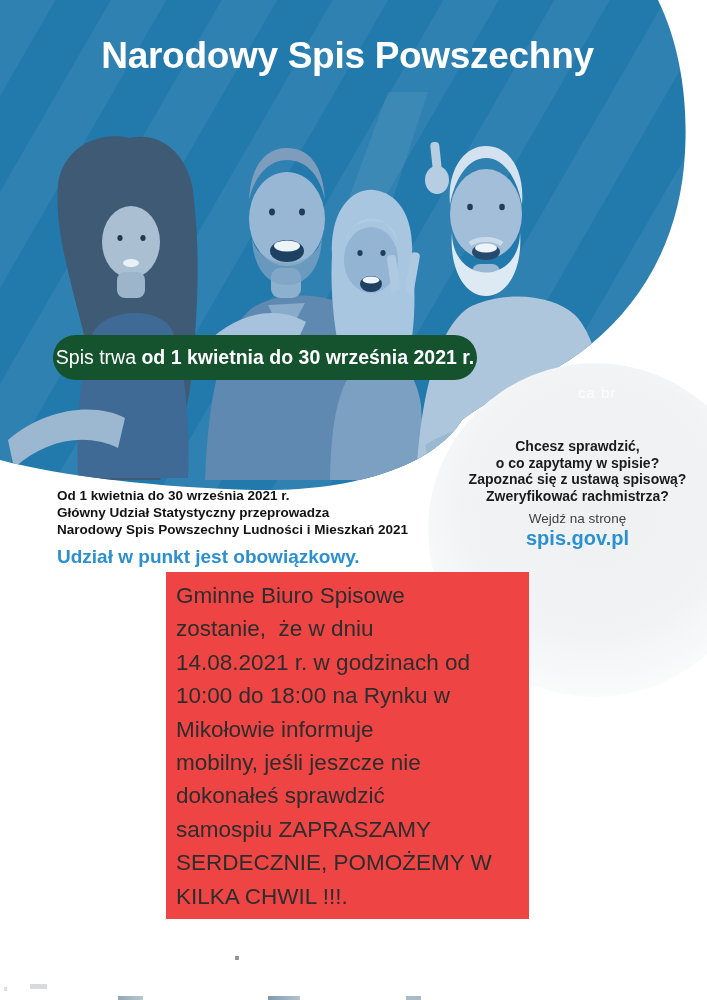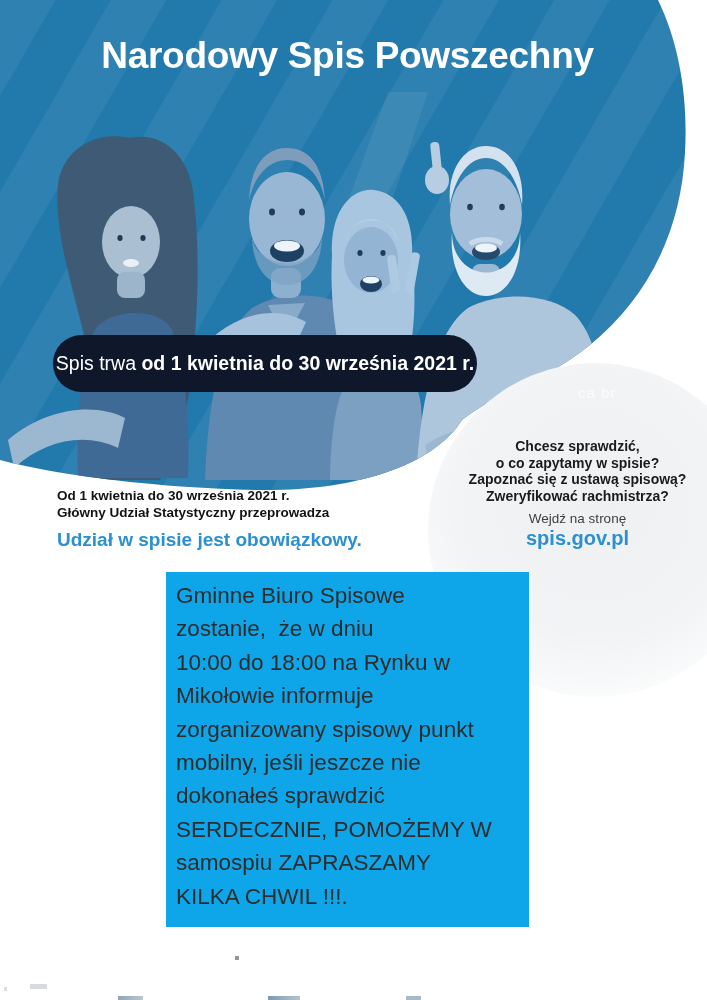--- a/index.html
+++ b/index.html
@@ -6,22 +6,22 @@
   .page{
     position:relative;width:707px;height:1000px;background:#ffffff;overflow:hidden;
     font-family:"Liberation Sans", sans-serif;
   }
   .hero{position:absolute;left:0;top:0;}
   .title{
     position:absolute;top:33px;left:0;width:695px;text-align:center;
     color:#ffffff;font-weight:700;font-size:37px;line-height:46px;letter-spacing:-0.3px;
   }
   .pill{
-    position:absolute;left:53px;top:335px;width:424px;height:57px;border-radius:29px;
-    background:#0f172a;display:flex;align-items:center;justify-content:center;
+    position:absolute;left:53px;top:335px;width:424px;height:45px;border-radius:29px;
+    background:#14532d;display:flex;align-items:center;justify-content:center;
     color:#ffffff;font-size:19.5px;white-space:pre;
   }
   .pill .bold{font-weight:700;}
   .bubble-circle{
     position:absolute;left:428px;top:363px;width:334px;height:334px;border-radius:50%;
     background:radial-gradient(circle at 50% 42%, #eef0f2 0%, #f1f3f5 52%, #fafbfb 76%, #ffffff 100%);
   }
   .bubble-watermark{
     position:absolute;left:578px;top:384px;font-size:15px;color:#ffffff;opacity:.8;letter-spacing:1px;
   }
@@ -29,21 +29,21 @@
     position:absolute;left:425px;top:438px;width:305px;text-align:center;
   }
   .bubble-line{font-size:14px;line-height:16.5px;font-weight:700;color:#1b1b1b;}
   .bubble-cta{margin-top:7px;font-size:13.5px;line-height:16px;color:#404040;}
   .bubble-url{font-size:20px;line-height:23px;font-weight:700;color:#2b90cf;}
   .info{position:absolute;left:57px;top:487px;}
   .info-line{font-size:13.5px;line-height:17px;font-weight:700;color:#131313;}
   .info-emphasis{margin-top:8px;font-size:19px;font-weight:700;color:#2b90cf;}
   .notice{
     position:absolute;left:166px;top:572px;width:363px;box-sizing:border-box;
-    background:#0ea5e9;padding:7px 4px 14px 10px;
+    background:#ef4444;padding:7px 4px 6px 10px;
   }
   .notice-line{font-size:22.5px;line-height:33.4px;color:#2d2d2d;white-space:pre;}
   .smudge{position:absolute;}
   .sm-dot{left:235px;top:956px;width:4px;height:4px;background:#5e5e5e;opacity:.65;}
   .sm-text{left:30px;top:984px;width:17px;height:5px;background:#d8dbdd;}
   .sm-tiny{left:4px;top:987px;width:3px;height:4px;background:#dcdee0;}
   .sm-bar1{left:118px;top:996px;width:25px;height:4px;background:linear-gradient(90deg,#8fa6b6,#b9c8d2);}
   .sm-bar2{left:268px;top:996px;width:32px;height:4px;background:linear-gradient(90deg,#7f9aad,#b3c4cf);}
   .sm-bar3{left:406px;top:996px;width:15px;height:4px;background:#a9bac6;}
 </style>
@@ -145,35 +145,36 @@
         <div class="bubble-line">Zweryfikować rachmistrza?</div>
       </div>
     <div class="bubble-cta">Wejdź na stronę</div>
     <div class="bubble-url">spis.gov.pl</div>
   </div>
 
   <div class="info">
     <div>
         <div class="info-line">Od 1 kwietnia do 30 września 2021 r.</div>
         <div class="info-line">Główny Udział Statystyczny przeprowadza</div>
+        <div class="info-line">Narodowy Spis Powszechny Ludności i Mieszkań 2021</div>
       </div>
-    <div class="info-emphasis">Udział w spisie jest obowiązkowy.</div>
+    <div class="info-emphasis">Udział w punkt jest obowiązkowy.</div>
   </div>
 
   <div class="notice">
     <div>
         <div class="notice-line">Gminne Biuro Spisowe</div>
         <div class="notice-line">zostanie,  że w dniu</div>
+        <div class="notice-line">14.08.2021 r. w godzinach od</div>
         <div class="notice-line">10:00 do 18:00 na Rynku w</div>
         <div class="notice-line">Mikołowie informuje</div>
-        <div class="notice-line">zorganizowany spisowy punkt</div>
         <div class="notice-line">mobilny, jeśli jeszcze nie</div>
         <div class="notice-line">dokonałeś sprawdzić</div>
+        <div class="notice-line">samospiu ZAPRASZAMY</div>
         <div class="notice-line">SERDECZNIE, POMOŻEMY W</div>
-        <div class="notice-line">samospiu ZAPRASZAMY</div>
         <div class="notice-line">KILKA CHWIL !!!.</div>
       </div>
   </div>
 
   <div class="smudge sm-dot"></div>
   <div class="smudge sm-text"></div>
   <div class="smudge sm-tiny"></div>
   <div class="smudge sm-bar1"></div>
   <div class="smudge sm-bar2"></div>
   <div class="smudge sm-bar3"></div>

